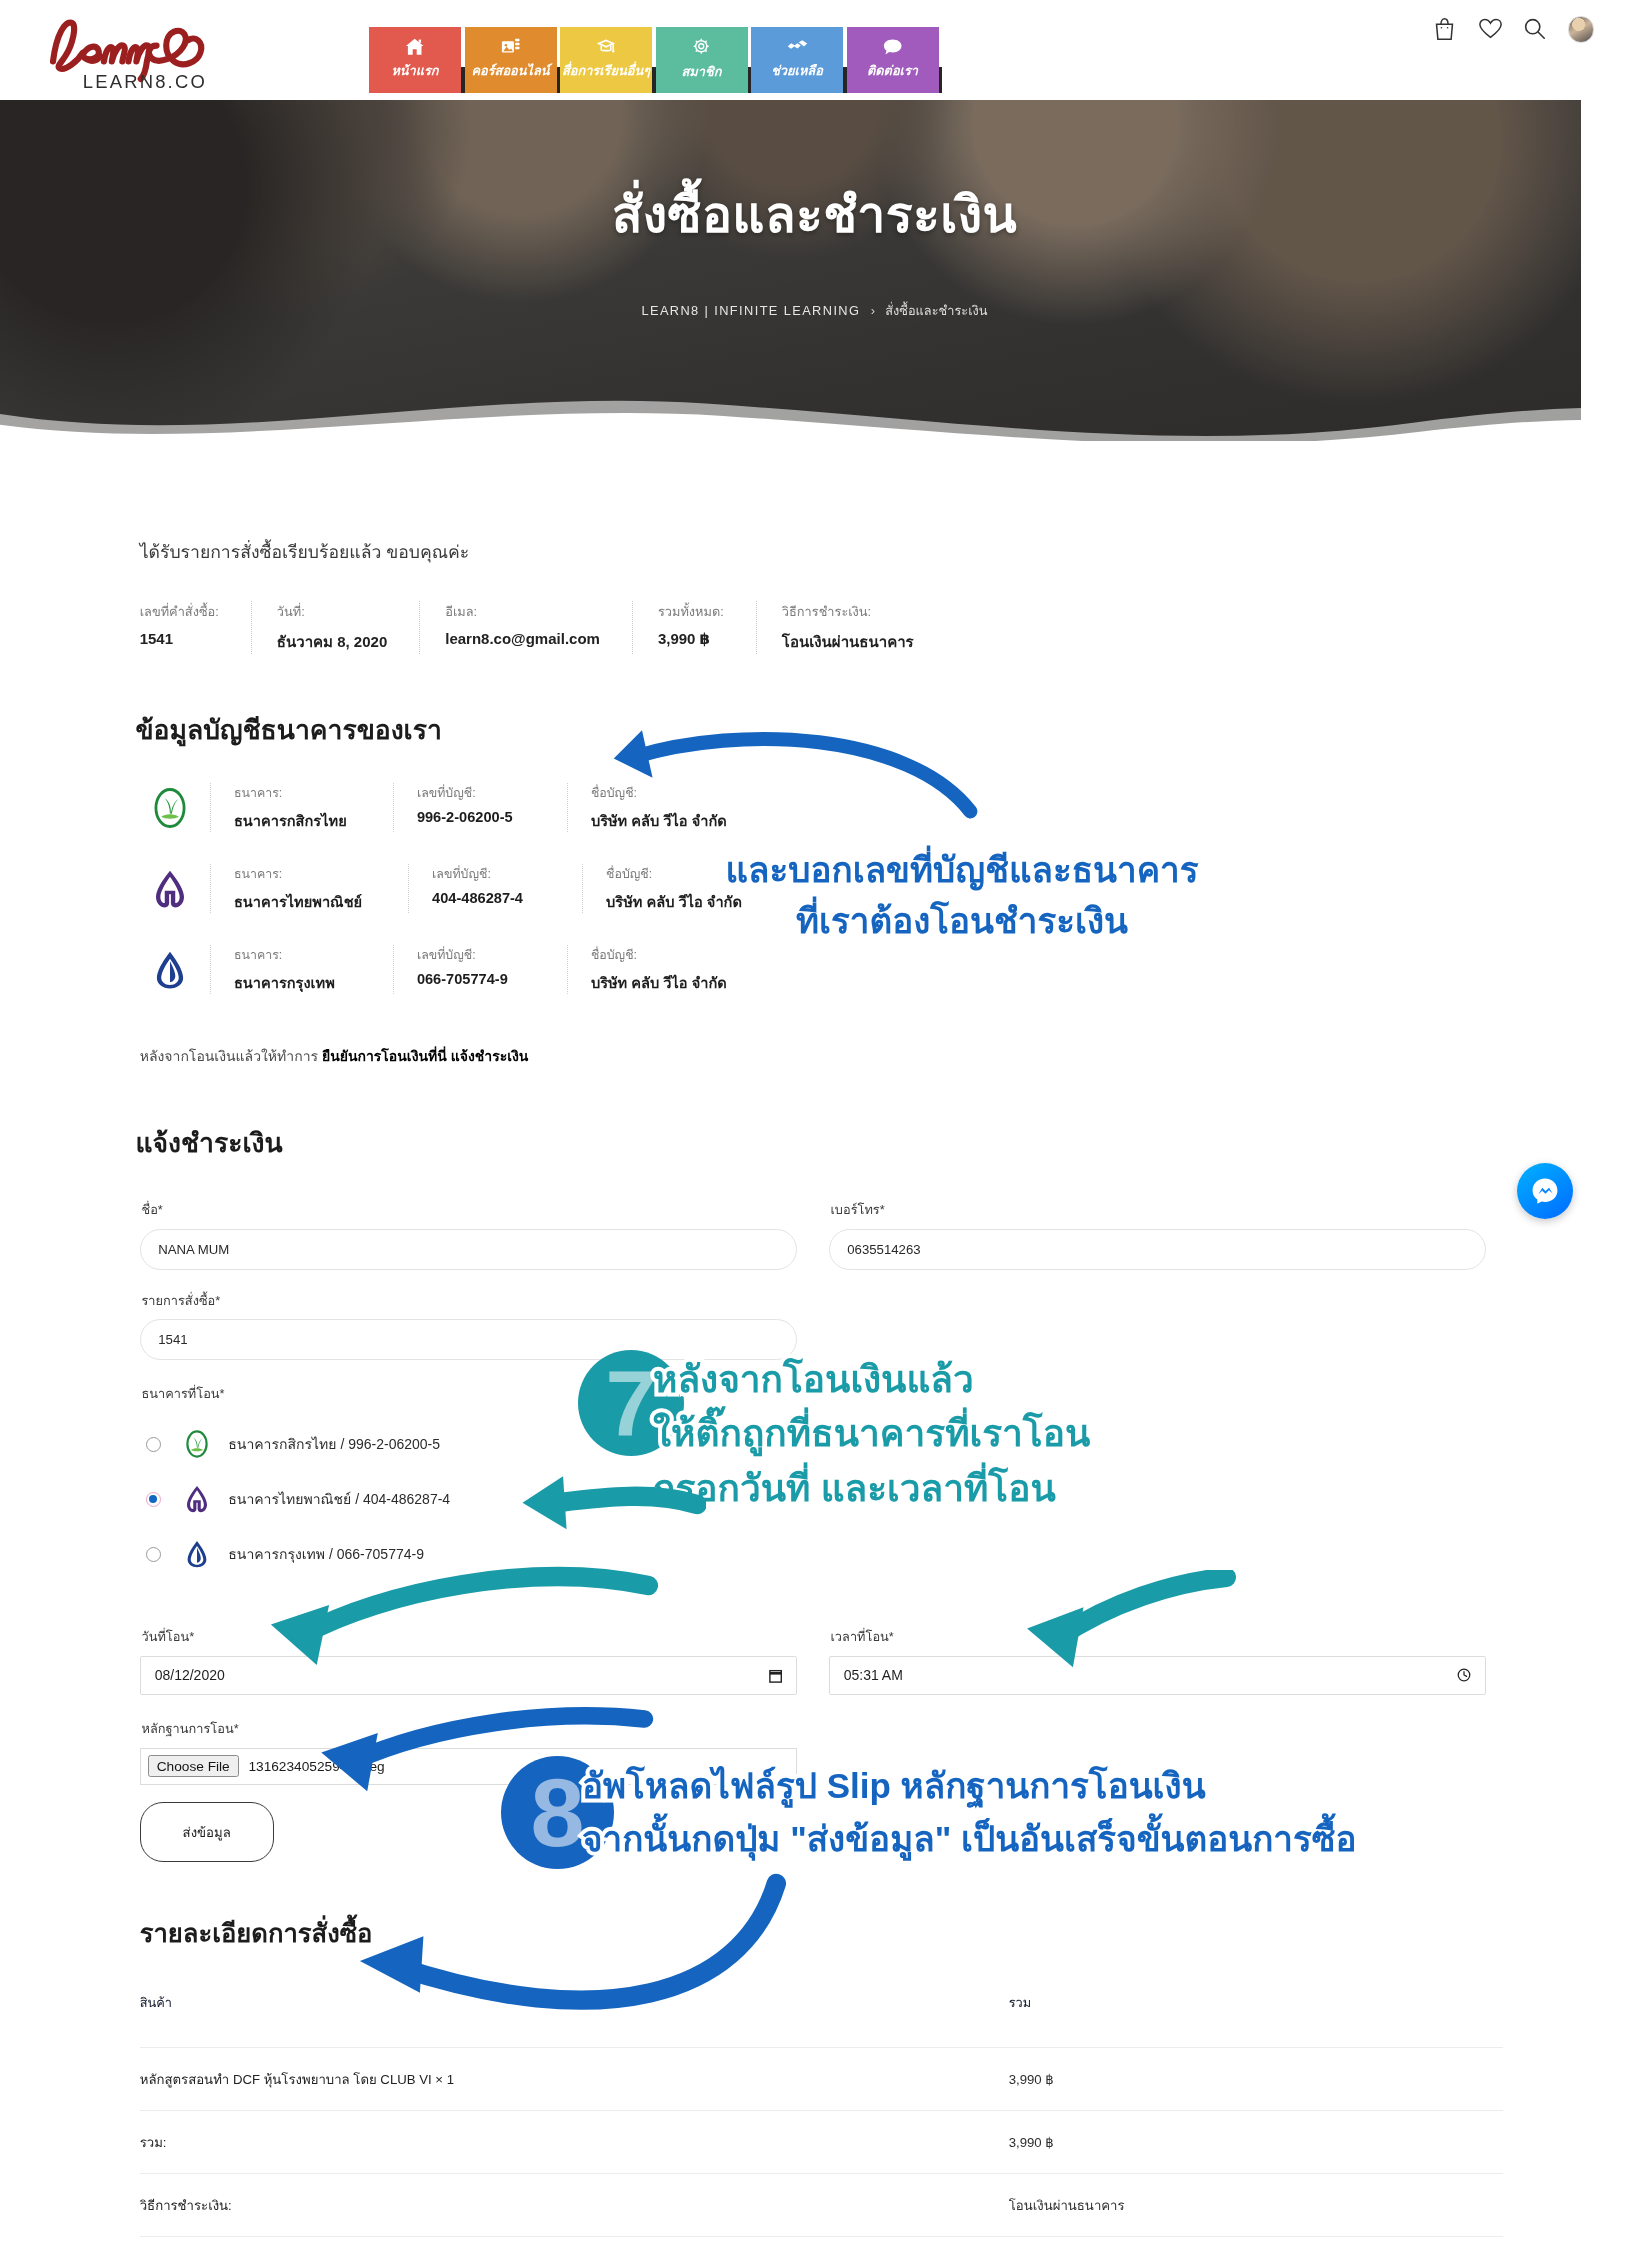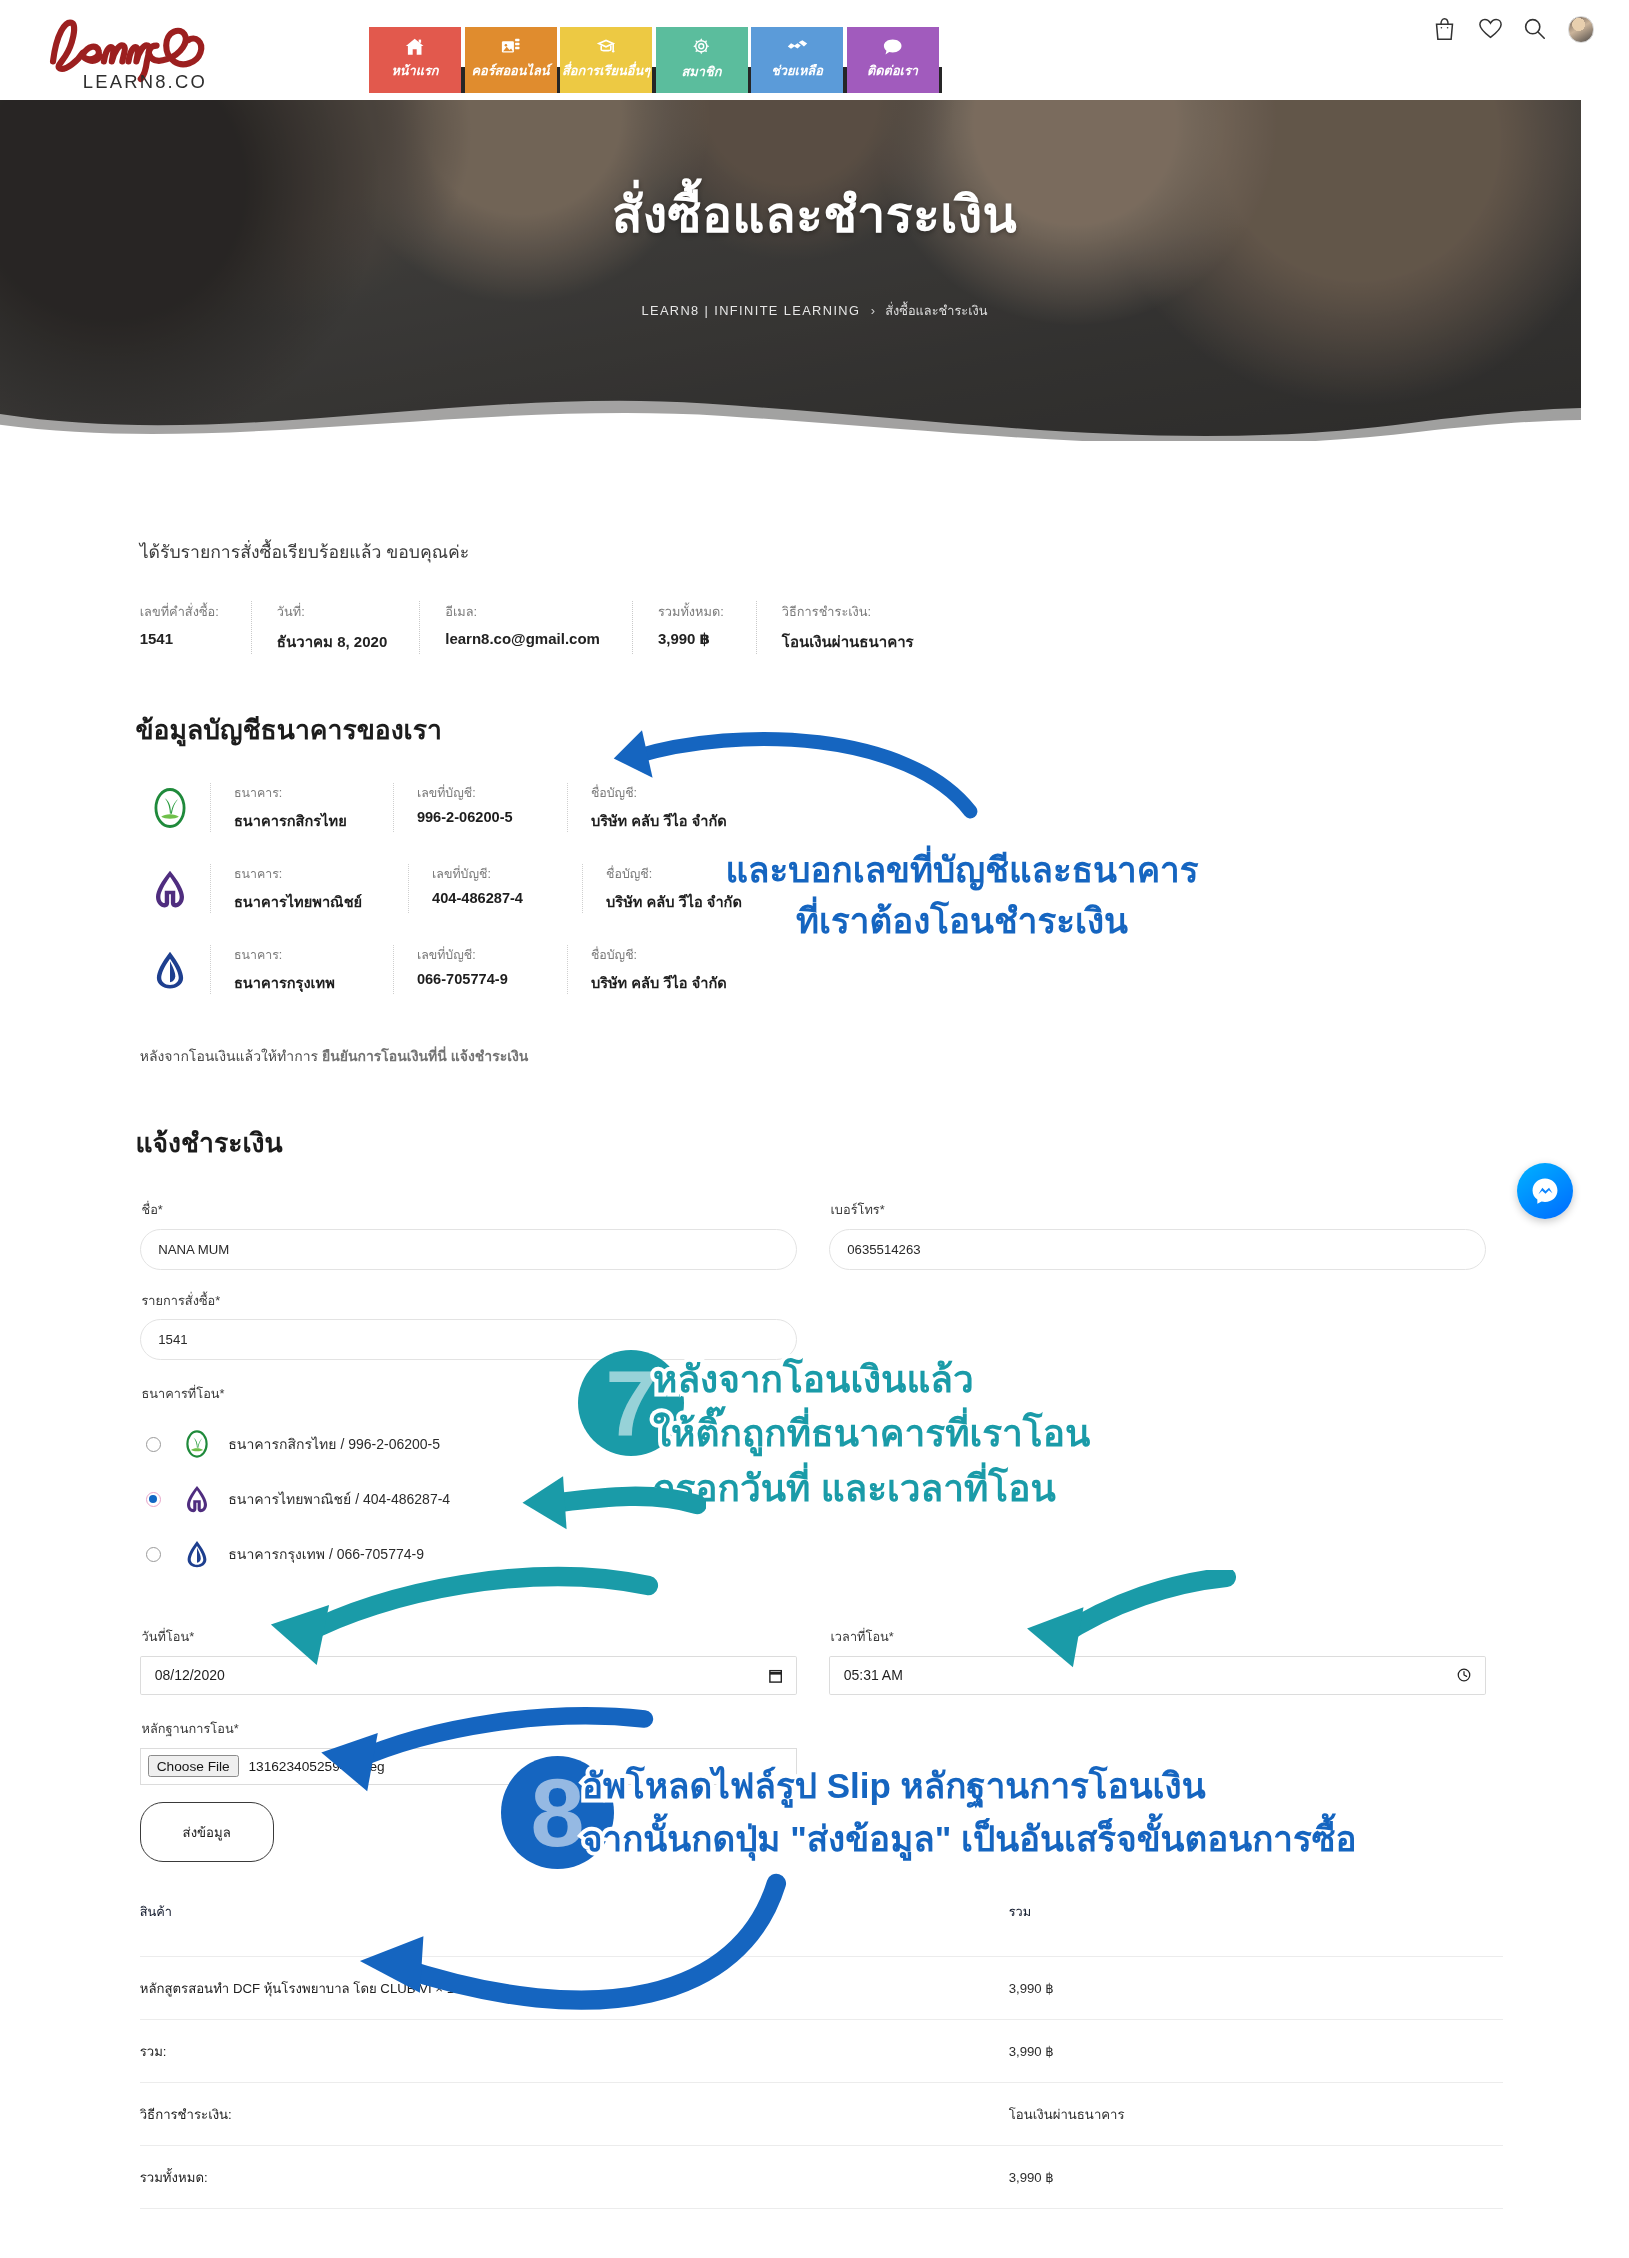--- a/index.html
+++ b/index.html
@@ -115,21 +115,21 @@
   .bf-cell { padding-right:25px; margin-right:21px; border-left:0.9px dotted #cfcfcf; padding-left:23px; }
   .bf-cell:first-child { border-left:0.9px dotted #cfcfcf; }
   .bf-label { font-size:12.4px; color:#7b7b7b; margin-bottom:7px; }
   .bf-value { font-size:14.6px; color:#1d1d1d; font-weight:bold; white-space:nowrap; }
   .bf-acct { min-width:104px; }
   .bf-bank { min-width:113px; }
 
   .note {
     font-size:14px; color:#4a4a4a; margin:51px 0 0 13.2px;
   }
-  .note b { color:#737373; }
+  .note b { color:#000000; }
 
   
   #payform { margin-top:16px; }
   .frow { display:flex; gap:32px; margin:0 0 0 13.2px; }
   .fcol { width:657px; }
   .flabel { font-size:12.8px; color:#3b3b3b; margin:19.4px 0 8.8px 1.8px; }
   .finput {
     width:100%; height:41px; border:0.9px solid #e3e3e3; border-radius:21px;
     background:#fff; font-size:13.2px; color:#2a2a2a; padding:0 17.6px;
     font-family:"Liberation Sans",sans-serif; outline:none;
@@ -536,20 +536,21 @@
 
       <div class="flabel" style="margin-left:15px;margin-top:23px;">หลักฐานการโอน*</div>
       <div class="fileinput">
         <span class="choose">Choose File</span>
         <span class="fname">13162340525947.jpeg</span>
       </div>
 
       <button class="submitbtn">ส่งข้อมูล</button>
     </div>
 
+    <h2 class="sect2">รายละเอียดการสั่งซื้อ</h2>
 
     <table class="otab">
       <thead>
         <tr>
           <th>สินค้า</th>
           <th class="right">รวม</th>
         </tr>
       </thead>
       <tbody>
         <tr>

